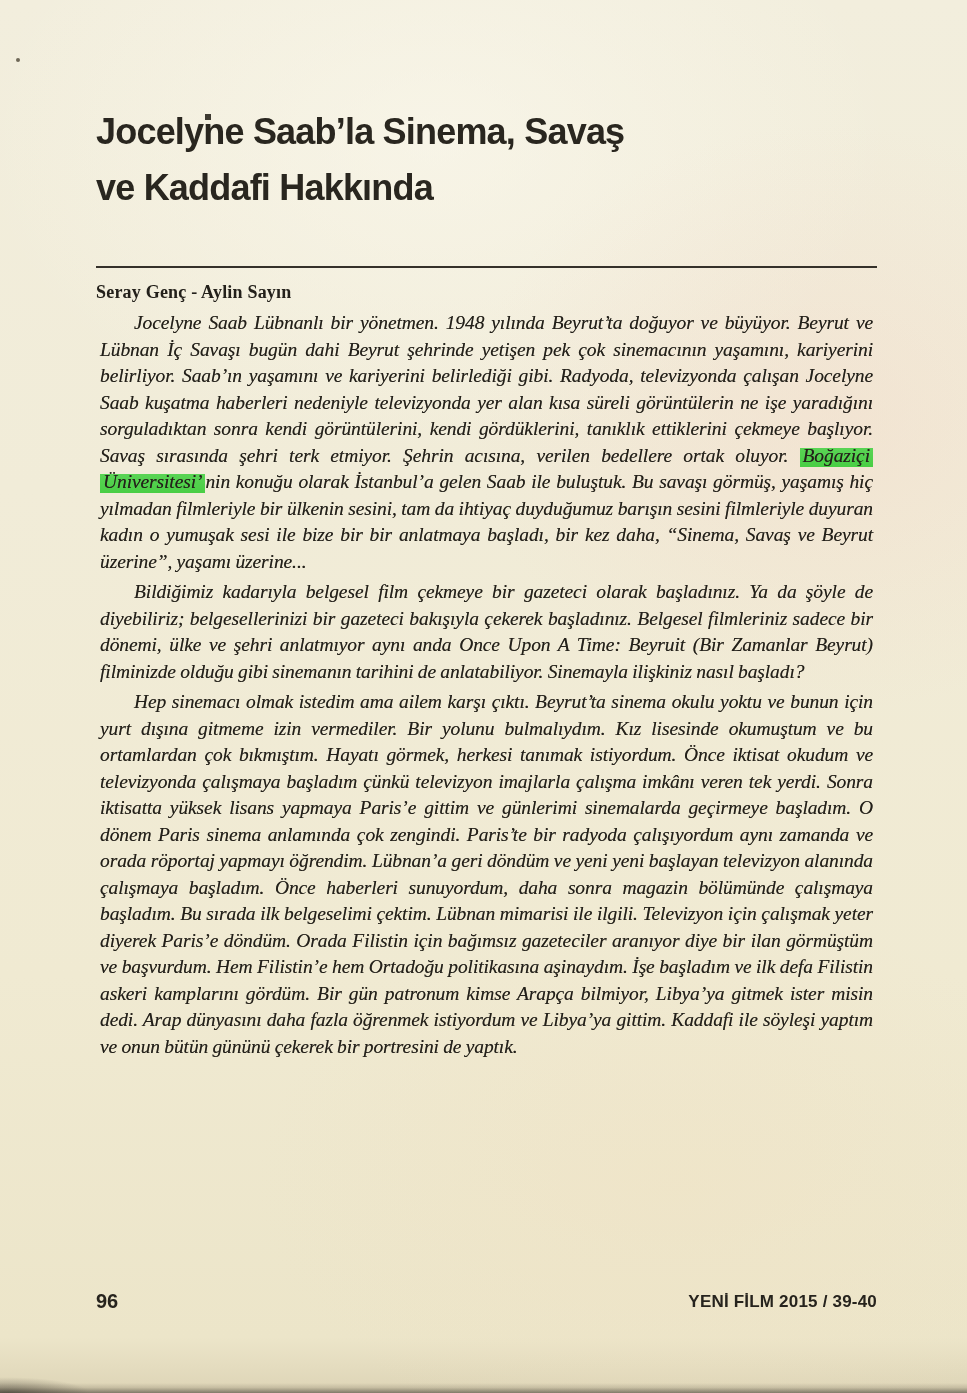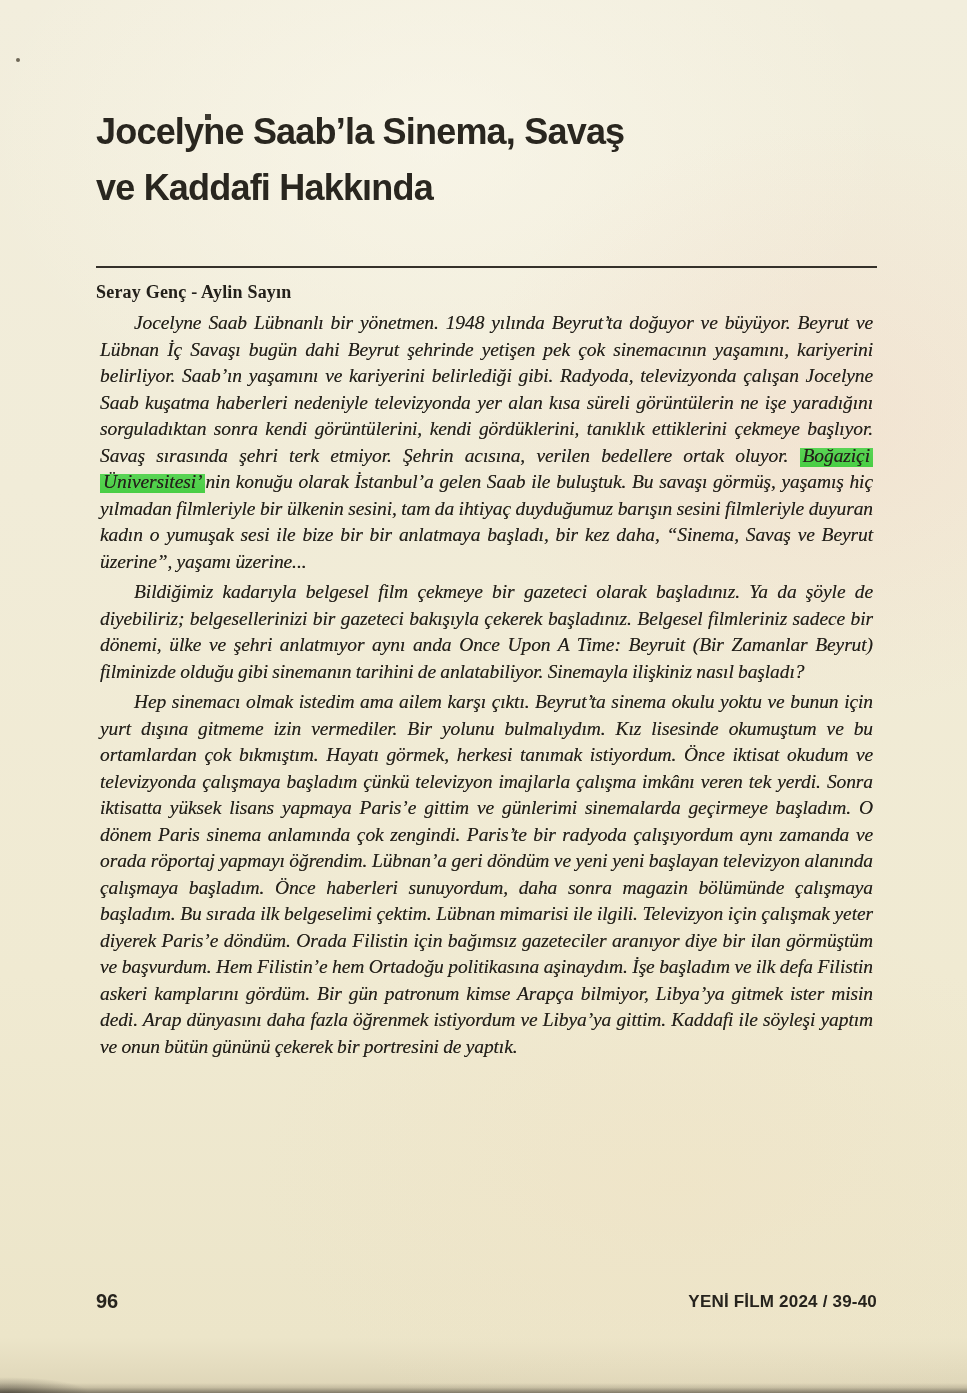--- a/index.html
+++ b/index.html
@@ -139,18 +139,18 @@
 
       <p class="question it">Bildiğimiz kadarıyla belgesel film çekmeye bir gazeteci olarak başladınız. Ya da şöyle de diyebiliriz; belgesellerinizi bir gazeteci bakışıyla çekerek başladınız. Belgesel filmleriniz sadece bir dönemi, ülke ve şehri anlatmıyor aynı anda Once Upon A Time: Beyruit (Bir Zamanlar Beyrut) filminizde olduğu gibi sinemanın tarihini de anlatabiliyor. Sinemayla ilişkiniz nasıl başladı?</p>
 
       <p class="answer-1">Hep sinemacı olmak istedim ama ailem karşı çıktı. Beyrut’ta sinema okulu yoktu ve bunun için yurt dışına gitmeme izin vermediler. Bir yolunu bulmalıydım. Kız lisesinde okumuştum ve bu ortamlardan çok bıkmıştım. Hayatı görmek, herkesi tanımak istiyordum. Önce iktisat okudum ve televizyonda çalışmaya başladım çünkü televizyon imajlarla çalışma imkânı veren tek yerdi. Sonra iktisatta yüksek lisans yapmaya Paris’e gittim ve günlerimi sinemalarda geçirmeye başladım. O dönem Paris sinema anlamında çok zengindi. Paris’te bir radyoda çalışıyordum aynı zamanda ve orada röportaj yapmayı öğrendim. Lübnan’a geri döndüm ve yeni yeni başlayan televizyon alanında çalışmaya başladım. Önce haberleri sunuyordum, daha sonra magazin bölümünde çalışmaya başladım. Bu sırada ilk belgeselimi çektim. Lübnan mimarisi ile ilgili. Televizyon için çalışmak yeter diyerek Paris’e döndüm. Orada Filistin için bağımsız gazeteciler aranıyor diye bir ilan görmüştüm ve başvurdum. Hem Filistin’e hem Ortadoğu politikasına aşinaydım. İşe başladım ve ilk defa Filistin askeri kamplarını gördüm. Bir gün patronum kimse Arapça bilmiyor, Libya’ya gitmek ister misin dedi. Arap dünyasını daha fazla öğrenmek istiyordum ve Libya’ya gittim. Kaddafi ile söyleşi yaptım ve onun bütün gününü çekerek bir portresini de yaptık.</p>
 
     </div>
   </div>
 
   <div class="footer">
     <span class="page-number">96</span>
-    <span class="issue">YENİ FİLM 2024 / 39-40</span>
+    <span class="issue">YENİ FİLM 2015 / 39-40</span>
   </div>
 
   <div class="corner-shadow"></div>
   <div class="bottom-edge"></div>
 </div>
 
 </body></html>

